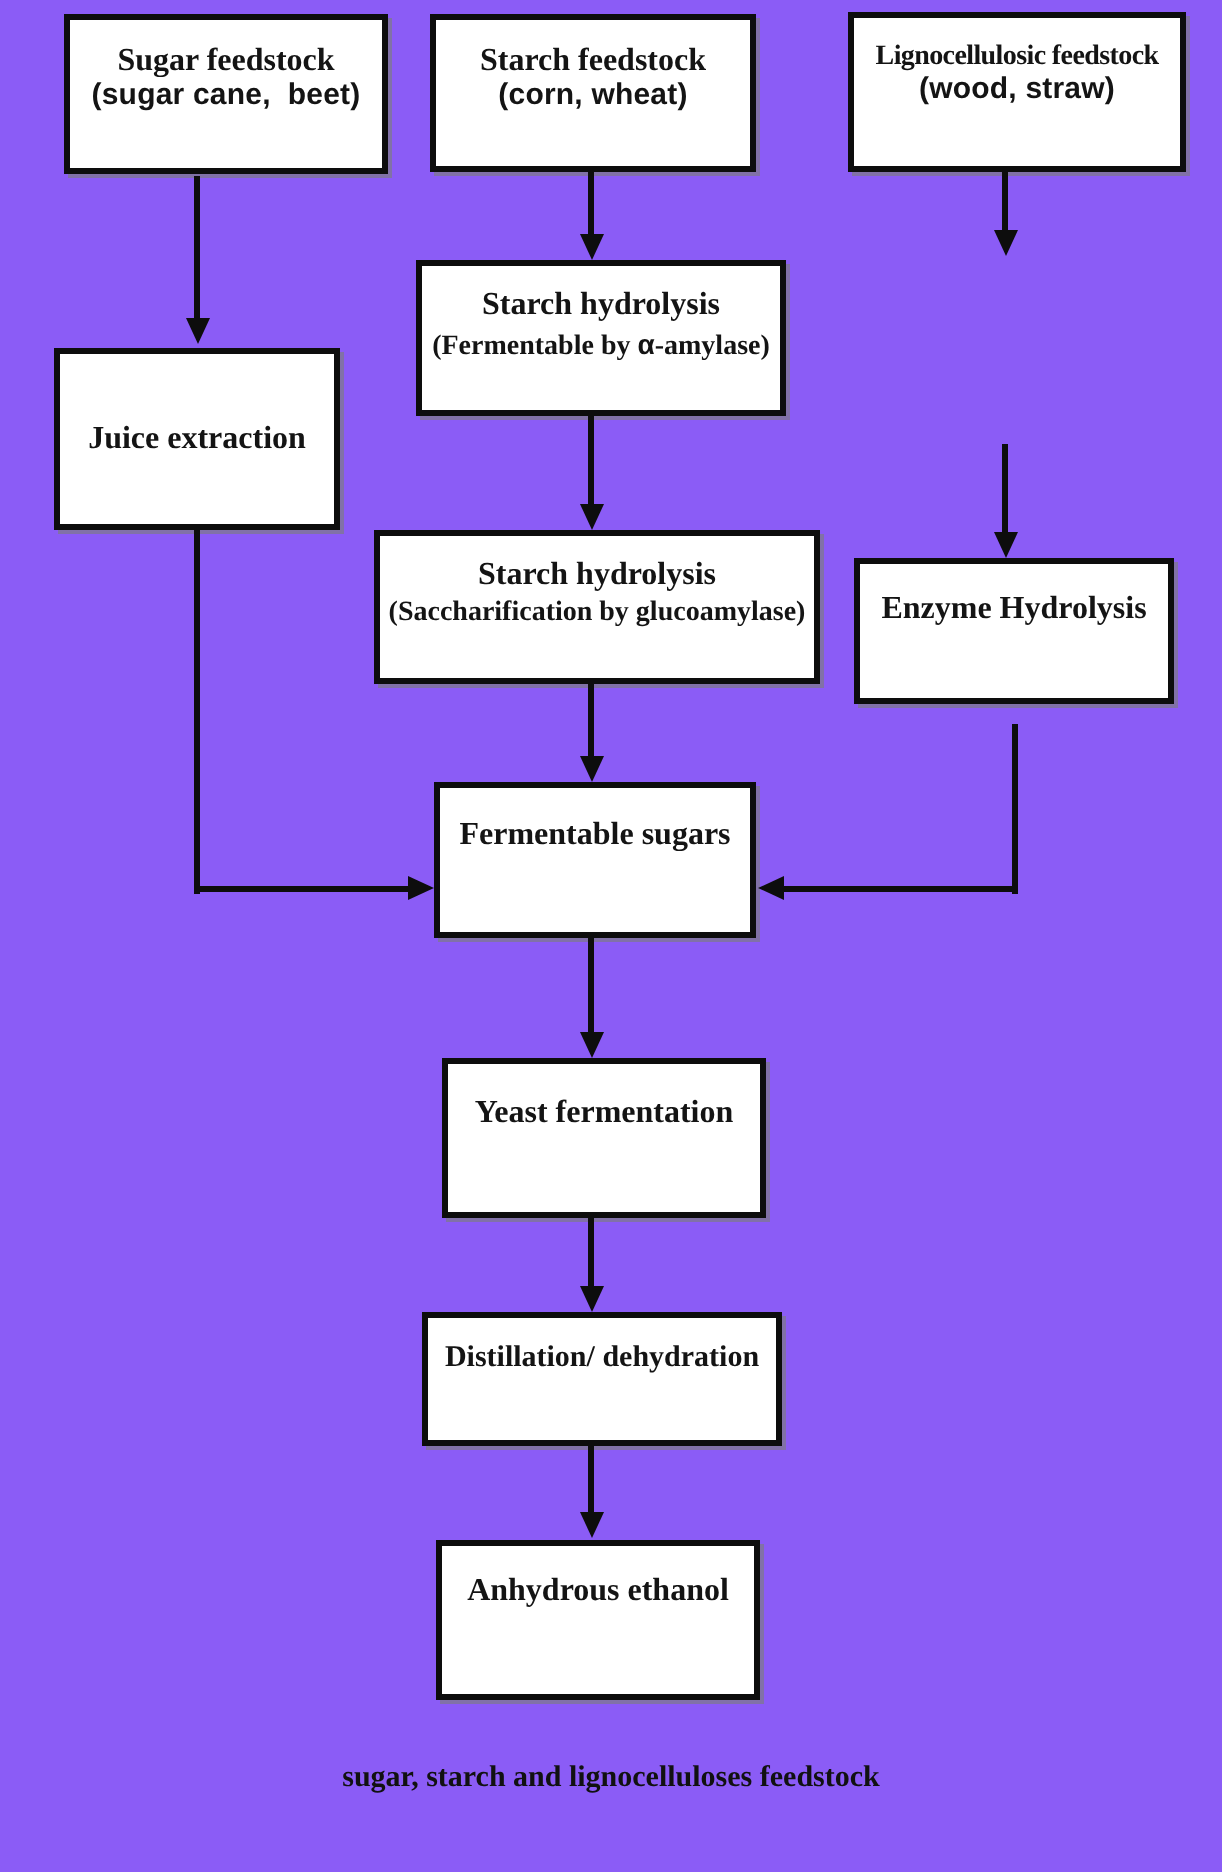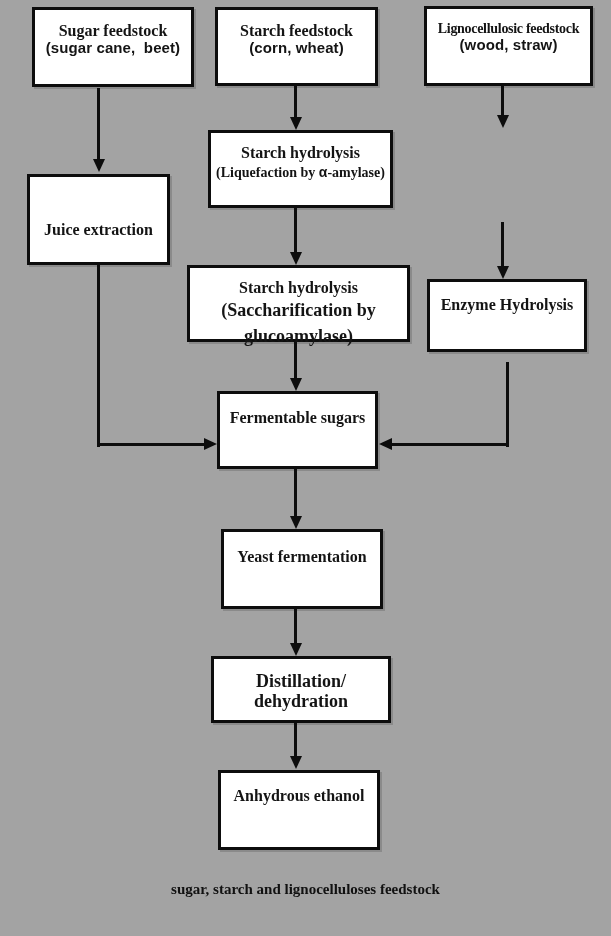--- a/index.html
+++ b/index.html
@@ -1,20 +1,20 @@
 <!DOCTYPE html>
 <html><head>
 <meta charset="utf-8">
 <style>
   html, body { margin: 0; padding: 0; background: #ffffff; }
   .canvas {
     position: relative;
     width: 611px;
     height: 936px;
-    background: #a3a3a3;
+    background: #8b5cf6;
     overflow: hidden;
     font-family: "Liberation Serif", "DejaVu Serif", serif;
     color: #141414;
   }
 
   
   .node {
     position: absolute;
     box-sizing: border-box;
     background: #ffffff;
@@ -43,33 +43,33 @@
     margin-top: 0px;
     letter-spacing: 0.1px;
   }
   .alpha { font-family: "Liberation Sans", "DejaVu Sans", sans-serif; font-weight: bold; }
 
   .b-sugar { left: 32px;  top: 7px;   width: 162px; height: 80px; }
   .b-starch{ left: 215px; top: 7px;   width: 163px; height: 79px; }
   .b-ligno { left: 424px; top: 6px;   width: 169px; height: 80px; }
   .b-ligno .t { font-size: 14px; letter-spacing: -0.3px; }
 
-  .b-juice { left: 27px;  top: 174px; width: 143px; height: 91px; padding-top: 44px; }
+  .b-juice { left: 27px;  top: 174px; width: 143px; height: 91px; padding-top: 34px; }
   .b-liq   { left: 208px; top: 130px; width: 185px; height: 78px; padding-top: 11px; }
   .b-liq .s { font-size: 14px; }
   .b-pre   { left: 425px; top: 142px; width: 162px; height: 80px; padding-top: 14px; }
 
   .b-sac   { left: 187px; top: 265px; width: 223px; height: 77px; padding-top: 11px; }
-  .b-sac .s { font-size: 18px; }
+  .b-sac .s { font-size: 14px; }
   .b-enz   { left: 427px; top: 279px; width: 160px; height: 73px; padding-top: 14px; }
 
   .b-ferm  { left: 217px; top: 391px; width: 161px; height: 78px; padding-top: 15px; }
   .b-yeast { left: 221px; top: 529px; width: 162px; height: 80px; padding-top: 16px; }
   .b-dist  { left: 211px; top: 656px; width: 180px; height: 67px; padding-top: 12px; }
-  .b-dist .t { font-size: 18px; }
+  .b-dist .t { font-size: 15px; }
   .b-anh   { left: 218px; top: 770px; width: 162px; height: 80px; padding-top: 14px; }
 
   
   .vl { position: absolute; width: 3px;  background: #0d0d0d; }
   .hl { position: absolute; height: 3px; background: #0d0d0d; }
   .ah { position: absolute; width: 0; height: 0; }
   .ah.down  { border-left: 6px solid transparent; border-right: 6px solid transparent; border-top: 13px solid #0d0d0d; }
   .ah.right { border-top: 6px solid transparent; border-bottom: 6px solid transparent; border-left: 13px solid #0d0d0d; }
   .ah.left  { border-top: 6px solid transparent; border-bottom: 6px solid transparent; border-right: 13px solid #0d0d0d; }
 
@@ -118,21 +118,21 @@
   <div class="node feed b-ligno">
     <div class="t">Lignocellulosic feedstock</div>
     <div class="s">(wood, straw)</div>
   </div>
 
   <div class="node b-juice">
     <div class="t">Juice extraction</div>
   </div>
   <div class="node b-liq">
     <div class="t">Starch hydrolysis</div>
-    <div class="s"><span>(Liquefaction by </span><span class="alpha">α</span><span>-amylase)</span></div>
+    <div class="s"><span>(Fermentable by </span><span class="alpha">α</span><span>-amylase)</span></div>
   </div>
 
   <div class="node b-sac">
     <div class="t">Starch hydrolysis</div>
     <div class="s">(Saccharification by glucoamylase)</div>
   </div>
   <div class="node b-enz">
     <div class="t">Enzyme Hydrolysis</div>
   </div>
 

